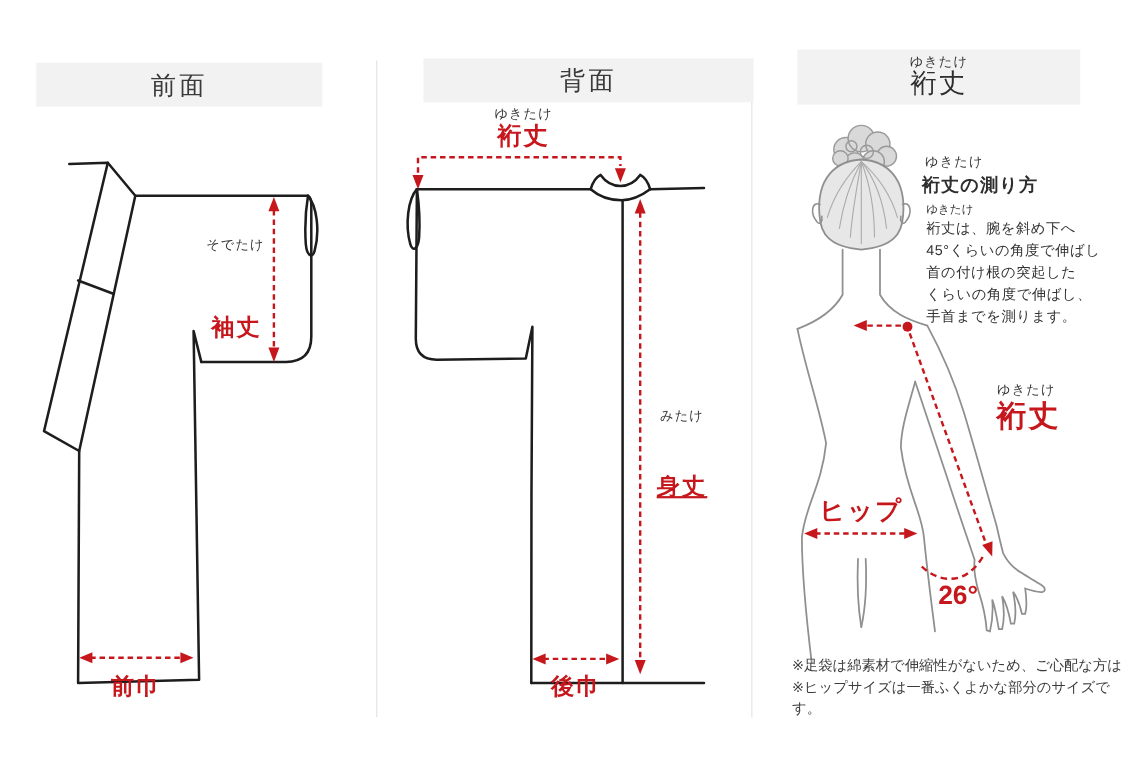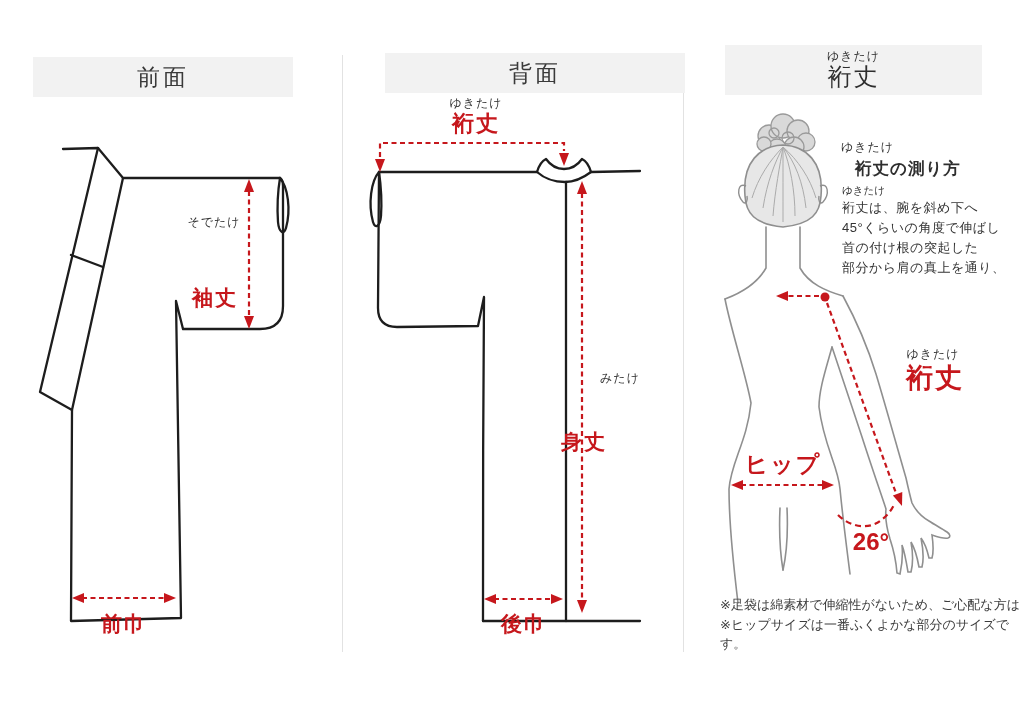--- a/index.html
+++ b/index.html
@@ -15,21 +15,21 @@
   .hdr-simple{font-size:23px;line-height:40px;height:40px;}
   .abslbl{position:absolute;white-space:nowrap;}
   .ctr{transform:translateX(-50%);}
   .furi{font-size:12px;color:#333;letter-spacing:1px;}
   .red{color:#c6171c;font-weight:bold;}
   .lbl-lg{font-size:21px;letter-spacing:2px;margin-top:44px;}
   .lbl-xl{font-size:27px;letter-spacing:2px;}
   svg{position:absolute;left:0;top:0;}
   .howto{position:absolute;left:838px;top:139px;width:186px;}
   .howto .t-furi{font-size:12px;margin-left:3px;letter-spacing:1px;}
-  .howto .t-title{font-size:16.5px;font-weight:bold;color:#2e2e2e;margin-top:2px;margin-left:17px;letter-spacing:1px;font-family:Liberation Mono, monospace;}
+  .howto .t-title{font-size:16.5px;font-weight:bold;color:#2e2e2e;margin-top:2px;margin-left:0;letter-spacing:1px;font-family:Liberation Mono, monospace;}
   .howto .t-furi2{font-size:10.5px;margin-top:4px;margin-left:4px;}
   .howto .t-line{font-size:13px;line-height:20px;color:#333;margin-left:4px;letter-spacing:0.5px;}
   .notes{position:absolute;left:720px;top:595px;width:300px;font-size:13px;line-height:19.5px;color:#3c3c3c;}
   .notes .indent{padding-left:13px;}
   .hdr-yuki{
     position:absolute;left:725px;top:45px;width:257px;height:50px;background:#f2f2f2;
     display:flex;flex-direction:column;align-items:center;justify-content:center;
   }
   .hdr-yuki .f{font-size:12px;line-height:13px;color:#333;letter-spacing:1px;}
   .hdr-yuki .l{font-size:24px;line-height:27px;color:#2e2e2e;letter-spacing:2px;}
@@ -95,21 +95,21 @@
     <g>
       <line x1="494" y1="599" x2="553" y2="599" stroke="#c6171c" stroke-width="2.2" stroke-dasharray="5 3.5"></line>
       <polygon points="484,599 496,594 496,604" fill="#c6171c"></polygon>
       <polygon points="563,599 551,594 551,604" fill="#c6171c"></polygon>
     </g>
   </svg>
 
   <div class="abslbl ctr furi" style="left:476px;top:95px;">ゆきたけ</div>
   <div class="abslbl ctr red" style="left:476px;top:109px;font-size:22px;letter-spacing:2px;">裄丈</div>
   <div class="abslbl ctr furi" style="left:620px;top:370px;">みたけ</div>
-  <div class="abslbl ctr red lbl-lg" style="left:584px;top:384px;">身丈</div>
+  <div class="abslbl ctr red lbl-lg" style="left:620px;top:384px;text-decoration:underline;">身丈</div>
   <div class="abslbl ctr red lbl-lg" style="left:524px;top:566px;">後巾</div>
 
   <div class="hdr-yuki">
     <div class="f">ゆきたけ</div>
     <div class="l">裄丈</div>
   </div>
 
   <svg width="341" height="704" viewBox="683 0 341 704" style="left:683px;">
 
     <g stroke="#9a9a9a" stroke-width="1.3" fill="#d9d9d9">
@@ -170,21 +170,22 @@
     <path d="M 838,515 C 850,527 868,530 880,521 C 886,517 891,511 894,505" fill="none" stroke="#c6171c" stroke-width="2.2" stroke-dasharray="6 4"></path>
   </svg>
 
   <div class="howto">
     <div class="t-furi">ゆきたけ</div>
     <div class="t-title">裄丈の測り方</div>
     <div class="t-furi2">ゆきたけ</div>
     <div class="t-line">裄丈は、腕を斜め下へ</div>
     <div class="t-line">45°くらいの角度で伸ばし</div>
     <div class="t-line">首の付け根の突起した</div>
-    <div class="t-line">部分から肩の真上を通り、</div>
+    <div class="t-line">くらいの角度で伸ばし、</div>
+    <div class="t-line">手首までを測ります。</div>
   </div>
 
   <div class="abslbl ctr furi" style="left:933px;top:346px;">ゆきたけ</div>
   <div class="abslbl ctr red lbl-xl" style="left:935px;top:360px;">裄丈</div>
 
   <div class="abslbl ctr red" style="left:783px;top:449px;font-size:23px;letter-spacing:2px;">ヒップ</div>
   <div class="abslbl ctr red" style="left:871px;top:528px;font-size:24px;">26°</div>
 
   <div class="notes">
     <div>※足袋は綿素材で伸縮性がないため、ご心配な方は</div>

